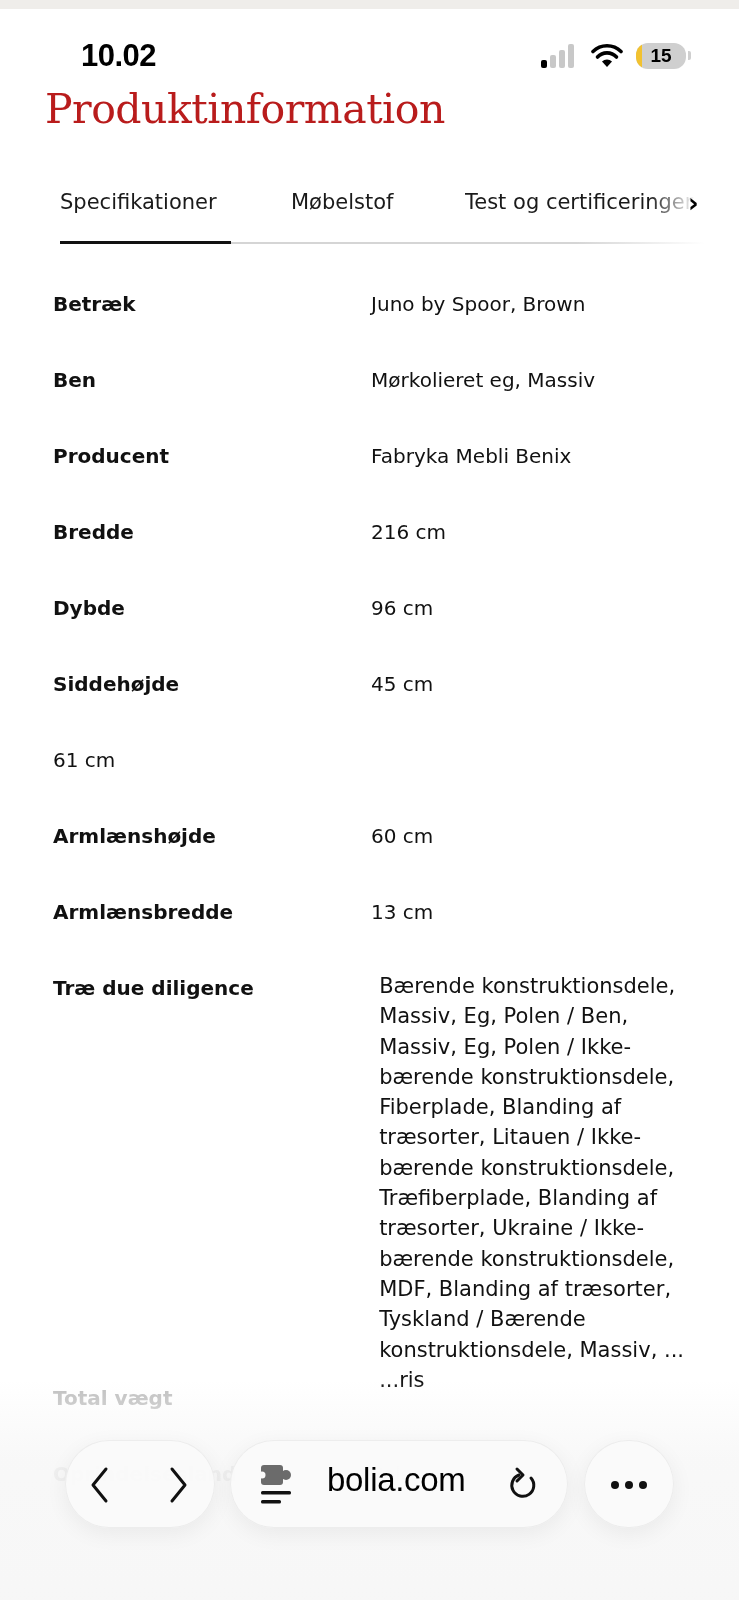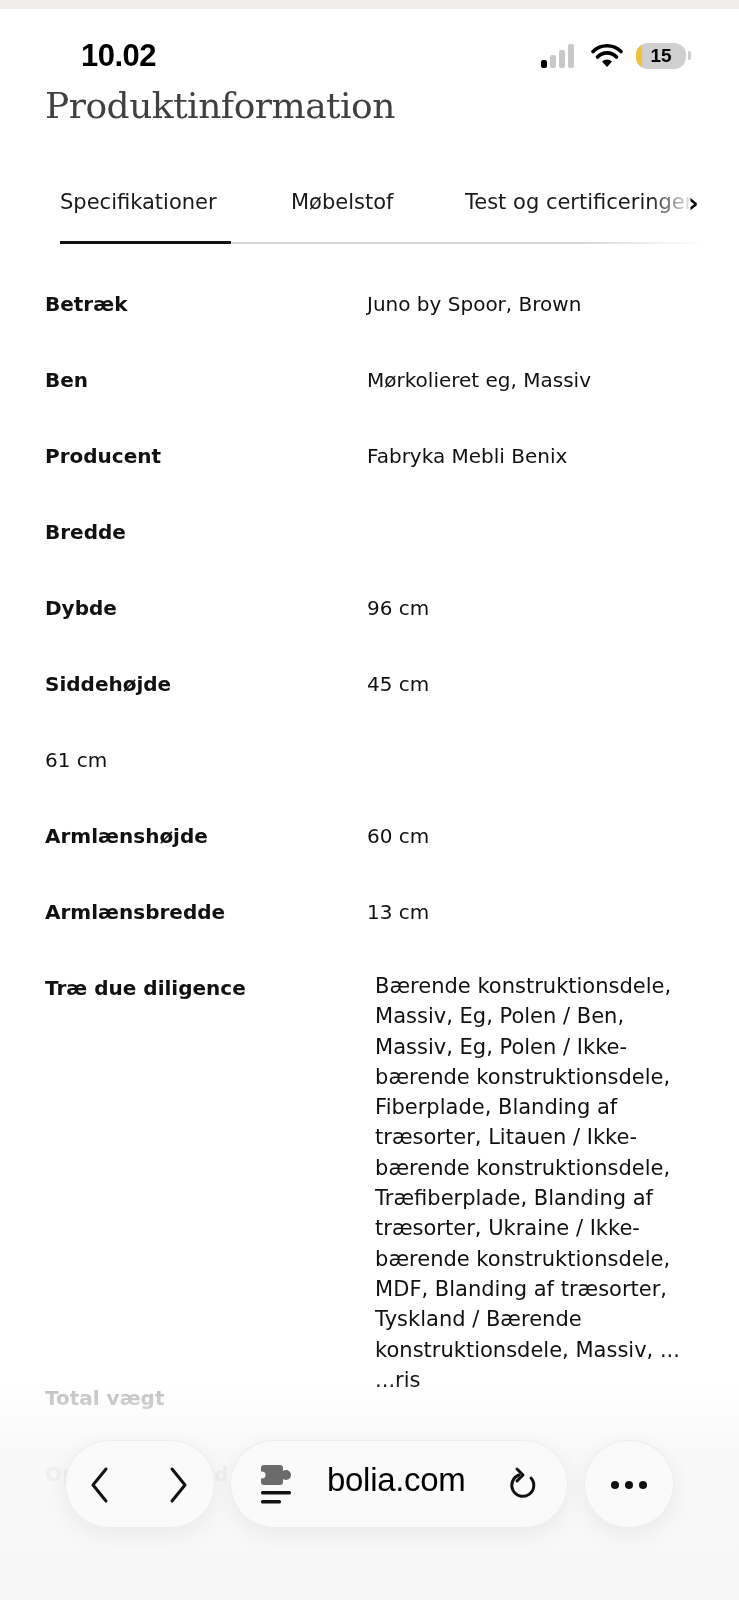--- a/index.html
+++ b/index.html
@@ -10,33 +10,33 @@
     .status-time { position: absolute; left: 81px; top: 8px; font-family: "Liberation Sans", sans-serif; font-weight: bold; font-size: 31px; letter-spacing: -0.5px; color: #000; }
     .signal { position: absolute; left: 541px; top: 14px; width: 36px; height: 24px; }
     .signal span { position: absolute; bottom: 0; width: 6px; border-radius: 2px; background: #c8c8c8; }
     .signal span.on { background: #000; }
     .wifi { position: absolute; left: 591px; top: 13px; width: 32px; height: 26px; }
     .battery { position: absolute; left: 636px; top: 13px; width: 50px; height: 26px; border-radius: 12px; background: #cfcfcf; overflow: hidden; }
     .battery .fill { position: absolute; left: 0; top: 0; width: 6px; height: 100%; background: #f2c230; }
     .battery .num { position: absolute; left: 0; top: 0; width: 100%; height: 100%; text-align: center; line-height: 26px; font-family: "Liberation Sans", sans-serif; font-weight: bold; font-size: 19px; color: #000; }
     .battery-cap { position: absolute; left: 688px; top: 21px; width: 3px; height: 9px; border-radius: 0 2px 2px 0; background: #cfcfcf; }
 
-    .page-title { position: absolute; left: 45px; top: 85px; font-family: "DejaVu Serif", serif; font-size: 36px; font-weight: normal; letter-spacing: -0.5px; color: #404040; }
+    .page-title { position: absolute; left: 45px; top: 85px; font-family: "DejaVu Serif", serif; font-size: 41px; font-weight: normal; letter-spacing: -0.5px; color: #b91c1c; }
 
     .tabs { position: absolute; left: 60px; top: 190px; width: 650px; height: 60px; }
     .tab { position: absolute; top: 0; font-family: "DejaVu Sans", sans-serif; font-size: 21px; color: #1a1a1a; white-space: nowrap; }
     .tab.t1 { left: 0; }
     .tab.t2 { left: 231px; }
     .tab.t3 { left: 405px; width: 230px; overflow: hidden; -webkit-mask-image: linear-gradient(90deg, #000 80%, transparent 100%); mask-image: linear-gradient(90deg, #000 80%, transparent 100%); }
     .tab-chevron { position: absolute; left: 628px; top: -2px; font-size: 26px; color: #000; font-weight: bold; }
     .tab-track { position: absolute; left: 0; top: 52px; width: 645px; height: 2px; background: linear-gradient(90deg, #d5d5d5 80%, rgba(213,213,213,0) 100%); }
     .tab-indicator { position: absolute; left: 0; top: 51px; width: 171px; height: 3px; background: #111; }
 
     .specs { position: absolute; left: 45px; top: 290px; width: 650px; }
-    .spec-row { position: relative; display: flex; height: 76px; }
+    .spec-row { position: relative; display: flex; height: 76px; margin-left: 8px; }
     .spec-label { width: 324px; font-family: "DejaVu Sans", sans-serif; font-weight: bold; font-size: 20px; color: #111; padding-top: 2px; }
     .spec-value { width: 330px; font-family: "DejaVu Sans", sans-serif; font-size: 20px; color: #111; padding-top: 2px; }
     .spec-row.tall { height: auto; gap: 16px; }
     .spec-row.tall .spec-value { font-size: 21px; line-height: 30.3px; padding-top: 0; margin-top: -3px; }
     .spec-row.faded .spec-label, .spec-row.faded .spec-value { color: #bdbdbd; font-weight: normal; }
     .spec-row.faded .spec-label { font-weight: bold; }
 
     .fade-overlay { position: absolute; left: 0; top: 1380px; width: 739px; height: 220px; background: linear-gradient(180deg, rgba(255,255,255,0) 0%, rgba(247,247,247,0.85) 35%, rgba(246,246,246,0.9) 100%); pointer-events: none; }
 
     .toolbar { position: absolute; left: 0; top: 1440px; width: 722px; height: 90px; }
@@ -97,20 +97,21 @@
   <div class="spec-row">
     <div class="spec-label">Ben</div>
     <div class="spec-value">Mørkolieret eg, Massiv</div>
   </div>
   <div class="spec-row">
     <div class="spec-label">Producent</div>
     <div class="spec-value">Fabryka Mebli Benix</div>
   </div>
   <div class="spec-row">
     <div class="spec-label">Bredde</div>
+    <div class="spec-value">216 cm</div>
   </div>
   <div class="spec-row">
     <div class="spec-label">Dybde</div>
     <div class="spec-value">96 cm</div>
   </div>
   <div class="spec-row">
     <div class="spec-label">Siddehøjde</div>
     <div class="spec-value">45 cm</div>
   </div>
   <div class="spec-row">

